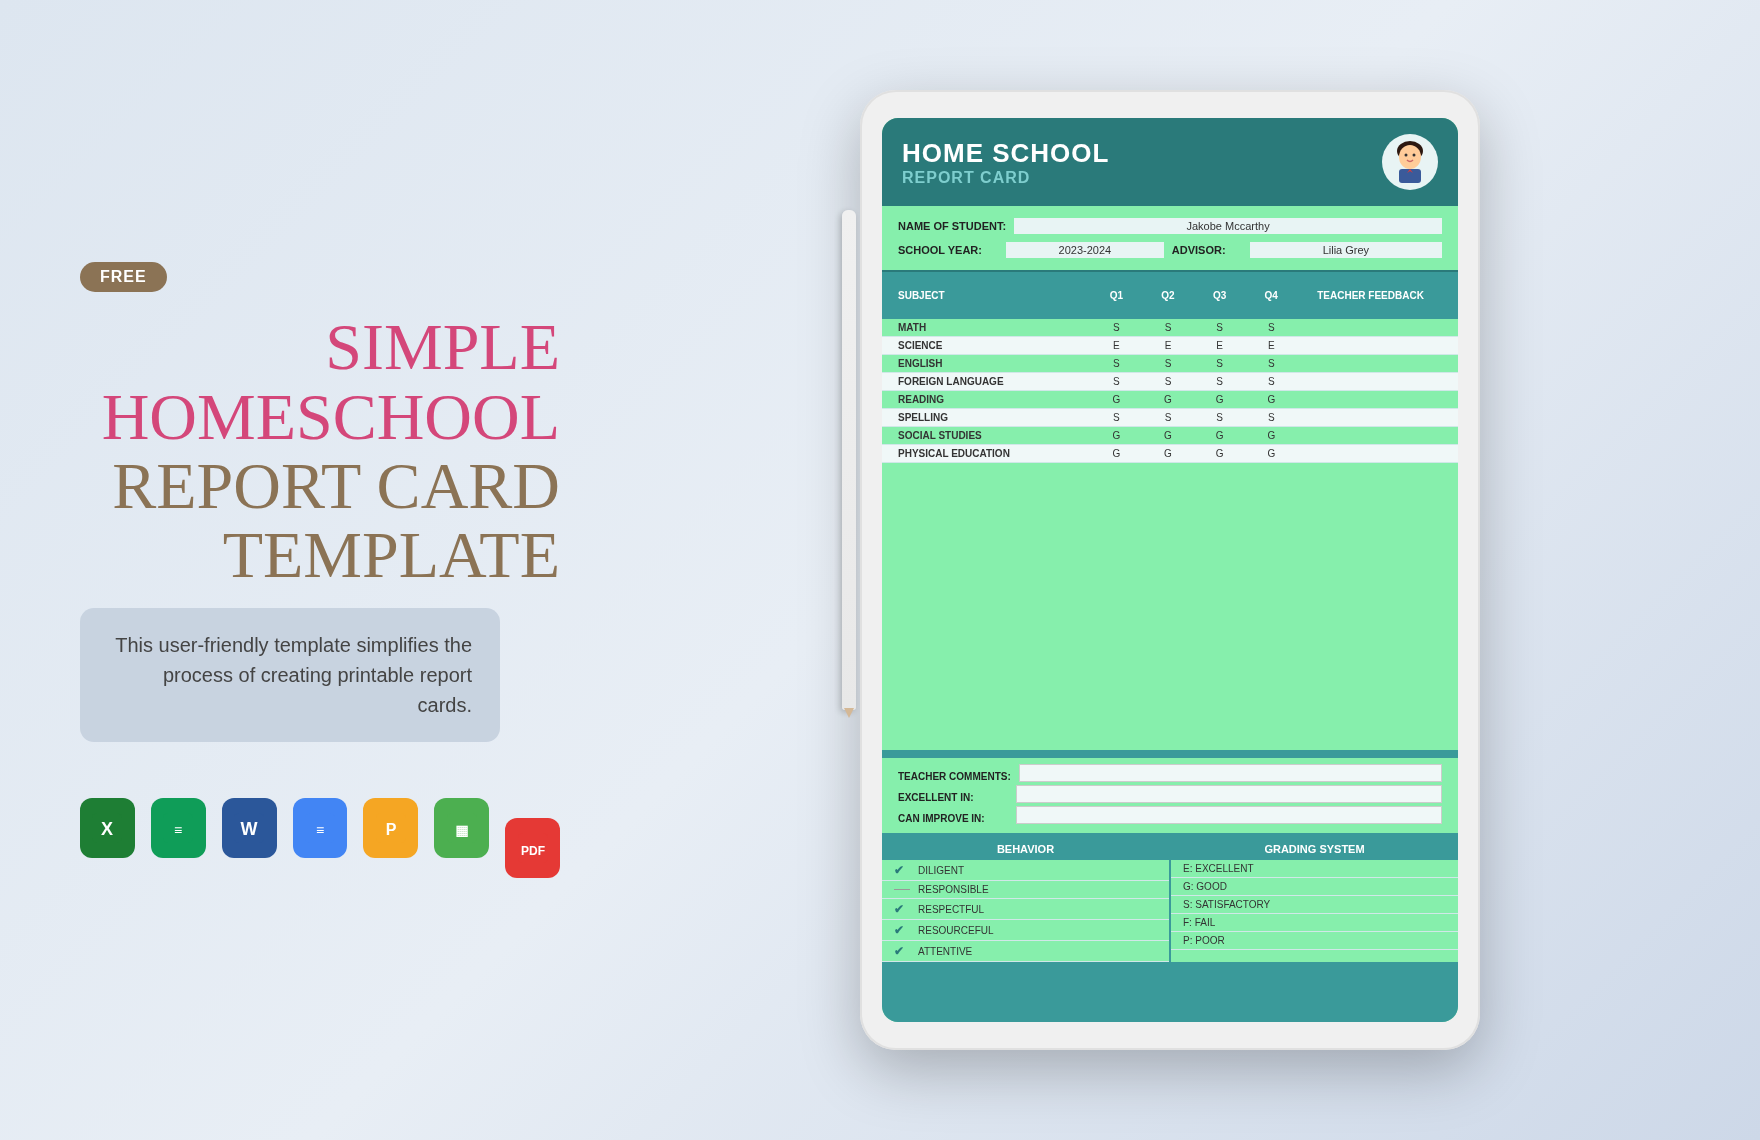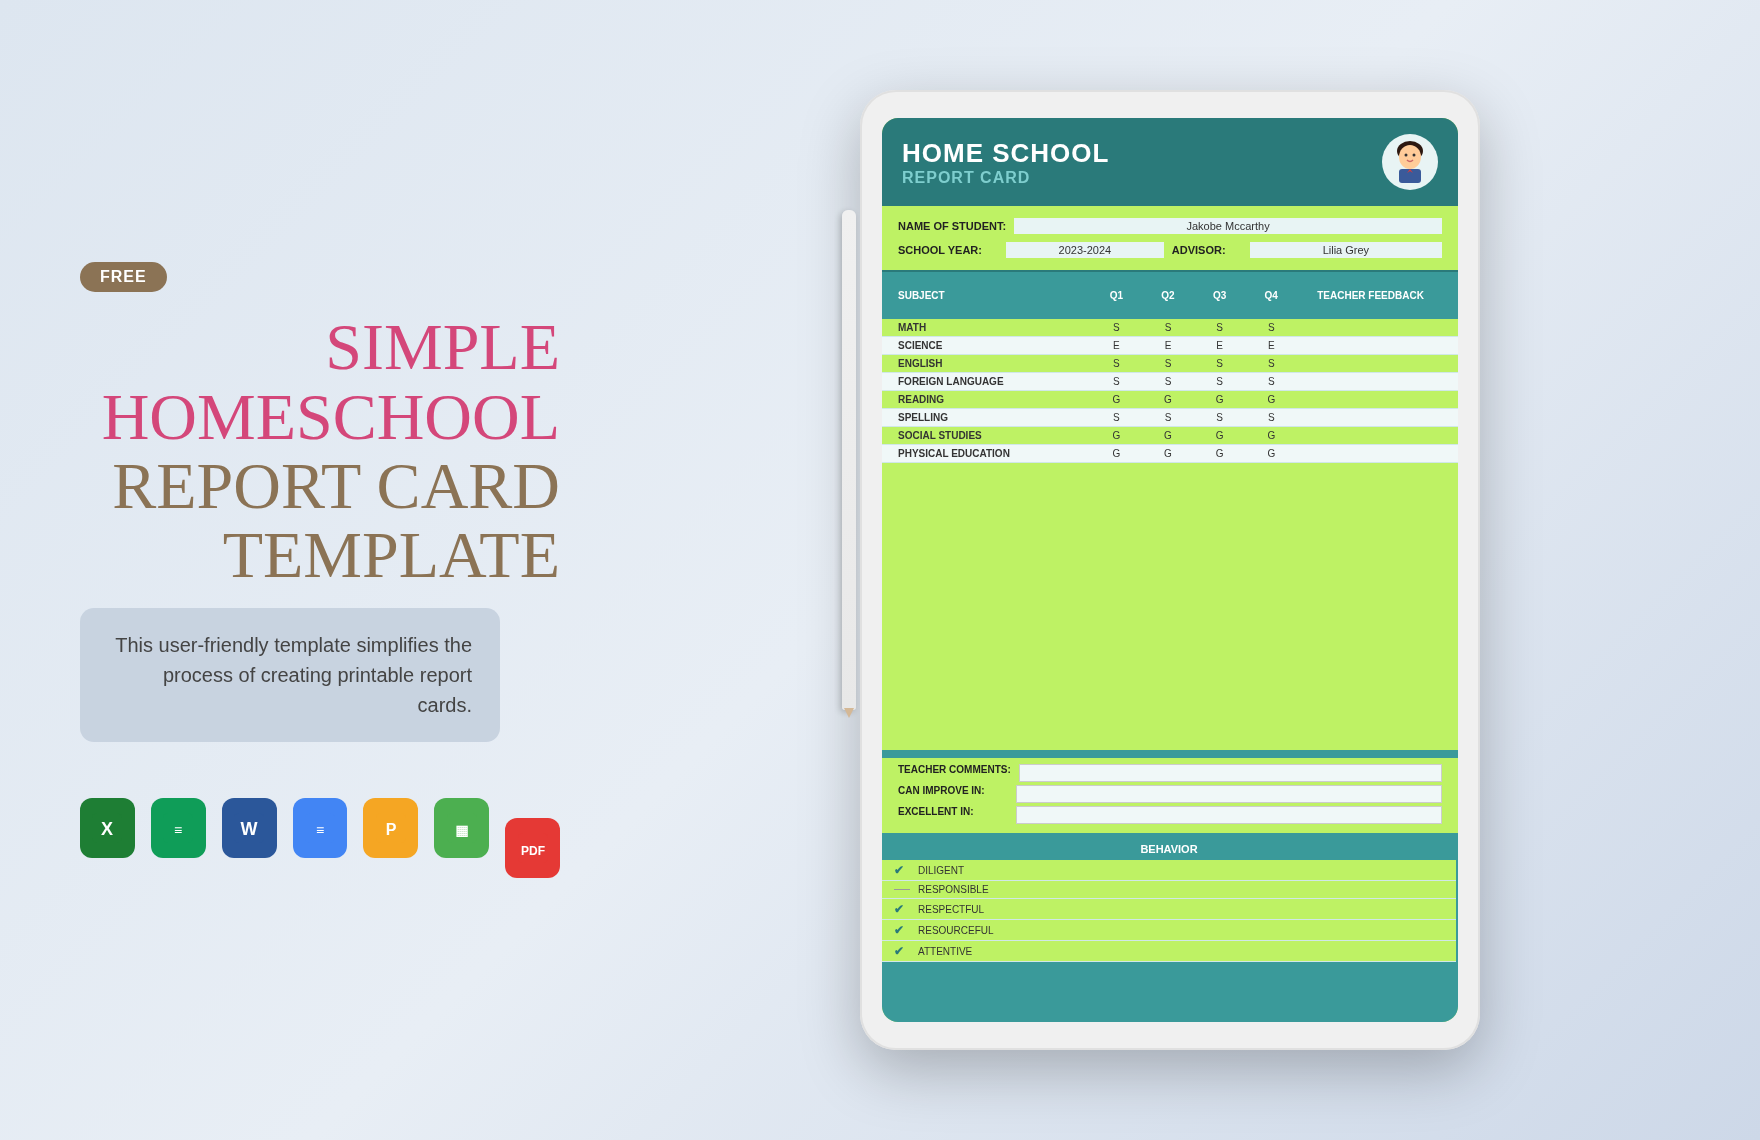--- a/index.html
+++ b/index.html
@@ -103,21 +103,21 @@
       padding: 28px 22px;
       box-shadow: 0 20px 60px rgba(0,0,0,0.25), inset 0 0 0 2px #e0e0e0;
       width: 620px;
       height: 960px;
       display: flex;
       flex-direction: column;
       position: relative;
     }
 
     .ipad-screen {
-      background: #bef264;
+      background: #86efac;
       border-radius: 16px;
       flex: 1;
       overflow: hidden;
       display: flex;
       flex-direction: column;
     }
 
     
     .pencil {
       position: absolute;
@@ -244,21 +244,21 @@
       background: #3a9a9a;
     }
 
     
     .comments-section {
       padding: 6px 16px;
       border-bottom: 2px solid #3a9a9a;
     }
     .comment-row {
       display: flex;
-      align-items: flex-start;
+      align-items: flex-end;
       margin-bottom: 3px;
       font-size: 10px;
       gap: 8px;
     }
     .comment-label {
       font-weight: 900;
       color: #222;
       min-width: 110px;
     }
     .comment-value {
@@ -506,25 +506,25 @@
           </div>
       </div>
 
       <div class="section-spacer"></div>
       <div class="comments-section" id="comments-section">
           <div class="comment-row">
     <span class="comment-label">TEACHER COMMENTS:</span>
     <span class="comment-value"></span>
   </div>
           <div class="comment-row">
+    <span class="comment-label">EXCELLENT IN:</span>
+    <span class="comment-value"></span>
+  </div>
+          <div class="comment-row">
     <span class="comment-label">CAN IMPROVE IN:</span>
-    <span class="comment-value"></span>
-  </div>
-          <div class="comment-row">
-    <span class="comment-label">EXCELLENT IN:</span>
     <span class="comment-value"></span>
   </div>
         </div>
 
       <div class="bottom-section">
         <div class="behavior-section">
           <div class="section-header">BEHAVIOR</div>
           <div id="behavior-list">
               <div class="behavior-item">
                 <span class="check-mark">✔</span>
@@ -541,19 +541,29 @@
               <div class="behavior-item">
                 <span class="check-mark">✔</span>
                 <span>RESOURCEFUL</span>
               </div>
               <div class="behavior-item">
                 <span class="check-mark">✔</span>
                 <span>ATTENTIVE</span>
               </div>
             </div>
         </div>
+        <div class="grading-section">
+          <div class="section-header">GRADING SYSTEM</div>
+          <div id="grading-list">
+              <div class="grading-item">E: EXCELLENT</div>
+              <div class="grading-item">G: GOOD</div>
+              <div class="grading-item">S: SATISFACTORY</div>
+              <div class="grading-item">F: FAIL</div>
+              <div class="grading-item">P: POOR</div>
+            </div>
+        </div>
       </div>
 
       <div class="footer-bar"></div>
 
     </div>
   </div>
 </div>
 
 </body></html>

